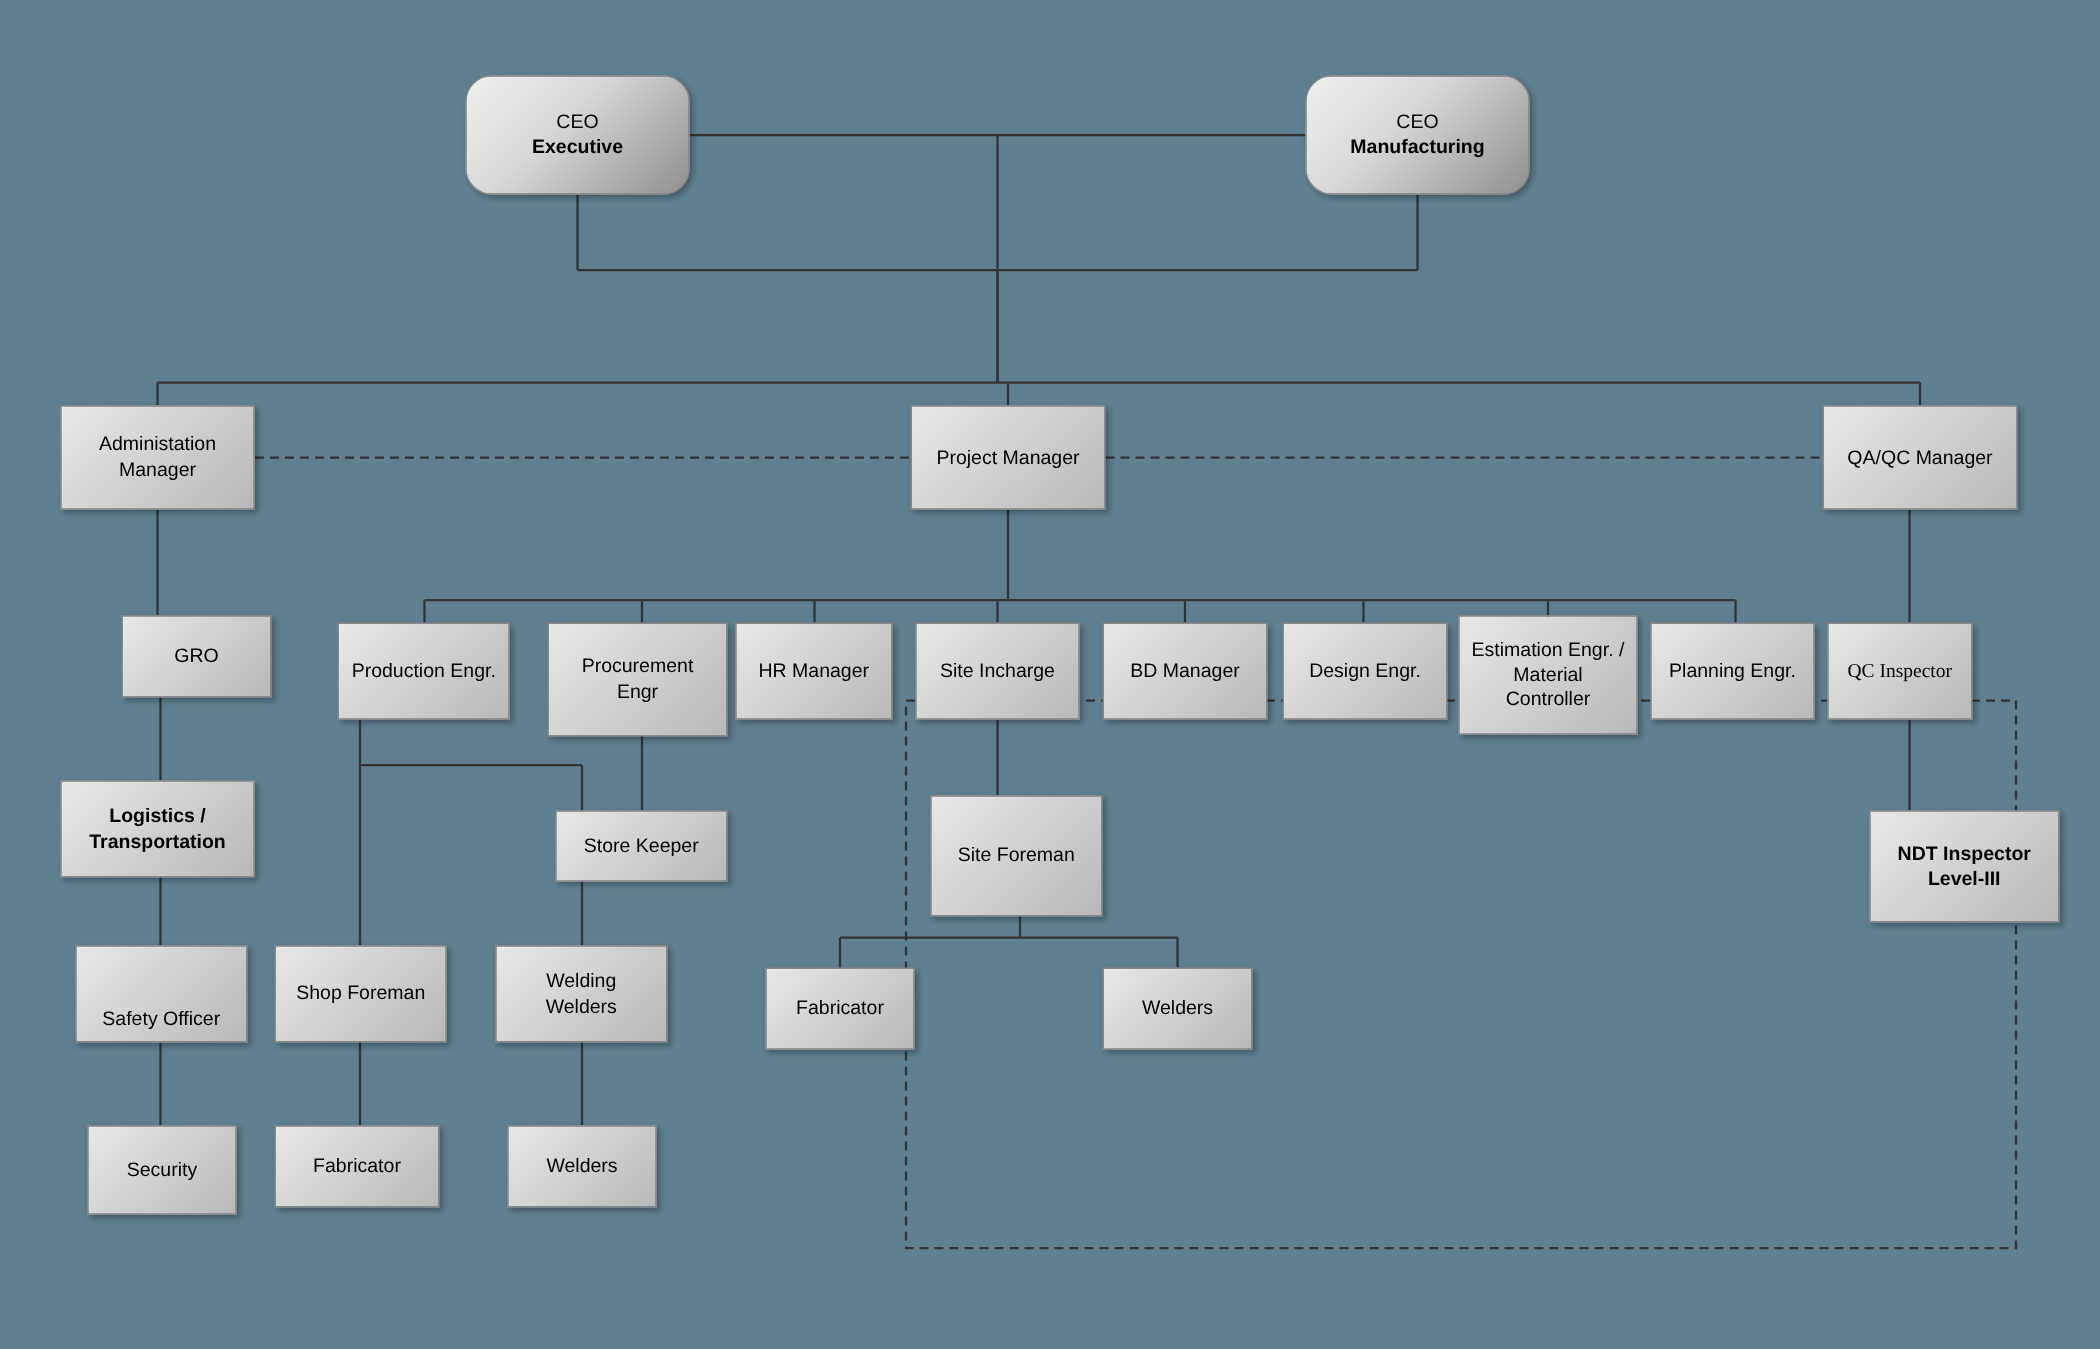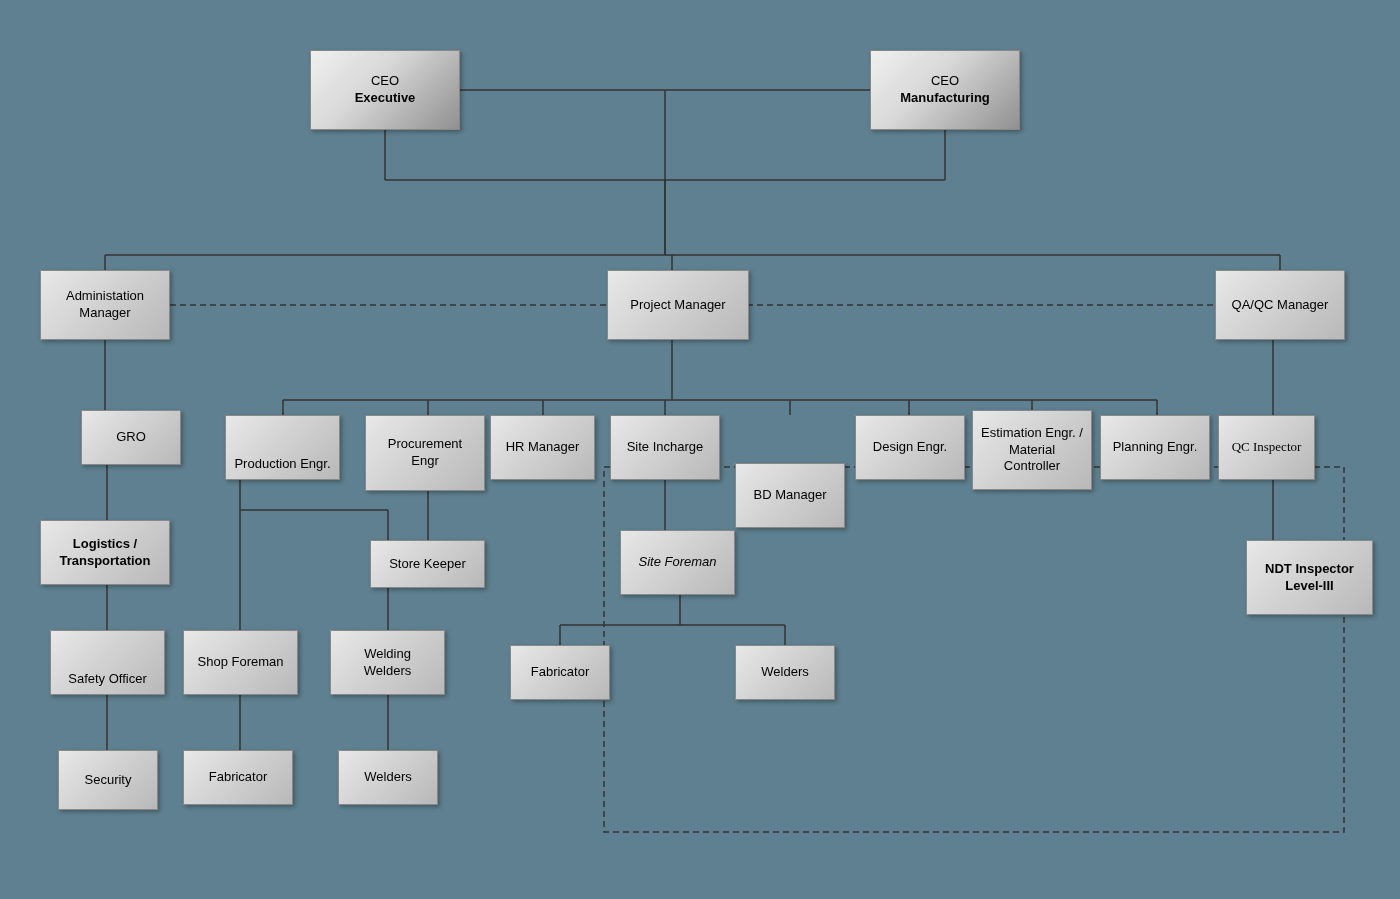--- a/index.html
+++ b/index.html
@@ -24,20 +24,21 @@
       display: flex;
       align-items: center;
       justify-content: center;
       text-align: center;
       padding: 6px 8px;
       line-height: 1.3;
       box-shadow: 2px 2px 4px rgba(0,0,0,0.3);
     }
     .node.top {
       background: linear-gradient(135deg, #f0f0f0 0%, #d8d8d8 40%, #909090 100%);
+      border-radius: 18px;
     }
     .node strong { font-weight: bold; }
     svg.lines {
       position: absolute;
       top: 0; left: 0;
       width: 1400px;
       height: 899px;
       pointer-events: none;
     }
     line, path {
@@ -127,21 +128,21 @@
   </div>
 
   <div class="node top" style="left:870px; top:50px; width:150px; height:80px;">
     <span>CEO<br><strong>Manufacturing</strong></span>
   </div>
 
   <div class="node" style="left:40px; top:270px; width:130px; height:70px;">
     <span>Administation Manager</span>
   </div>
 
-  <div class="node" style="left:607px; top:270px; width:142px; height:70px;justify-content:center;">
+  <div class="node" style="left:607px; top:270px; width:130px; height:70px;justify-content:center;">
     <span>Project Manager</span>
   </div>
 
   <div class="node" style="left:1215px; top:270px; width:130px; height:70px;">
     <span>QA/QC Manager</span>
   </div>
 
   <div class="node" style="left:57px; top:410px; width:100px; height:55px;margin-left:24px;">
     <span>GRO</span>
   </div>
@@ -151,37 +152,37 @@
   </div>
 
   <div class="node" style="left:50px; top:630px; width:115px; height:65px;align-items:flex-end;">
     <span>Safety Officer</span>
   </div>
 
   <div class="node" style="left:58px; top:750px; width:100px; height:60px;">
     <span>Security</span>
   </div>
 
-  <div class="node" style="left:225px; top:415px; width:115px; height:65px;align-items:flex-end;">
+  <div class="node" style="left:225px; top:415px; width:115px; height:65px;">
     <span>Production Engr.</span>
   </div>
 
   <div class="node" style="left:365px; top:415px; width:120px; height:76px;">
     <span>Procurement Engr</span>
   </div>
 
   <div class="node" style="left:490px; top:415px; width:105px; height:65px;">
     <span>HR Manager</span>
   </div>
 
   <div class="node" style="left:610px; top:415px; width:110px; height:65px;">
     <span>Site Incharge</span>
   </div>
 
-  <div class="node" style="left:735px; top:415px; width:110px; height:65px;margin-top:48px;">
+  <div class="node" style="left:735px; top:415px; width:110px; height:65px;">
     <span>BD Manager</span>
   </div>
 
   <div class="node" style="left:855px; top:415px; width:110px; height:65px;">
     <span>Design Engr.</span>
   </div>
 
   <div class="node" style="left:972px; top:410px; width:120px; height:80px;">
     <span>Estimation Engr. / Material Controller</span>
   </div>
@@ -191,21 +192,21 @@
   </div>
 
   <div class="node" style="left:1218px; top:415px; width:97px; height:65px;font-family:Liberation Serif, serif;">
     <span>QC Inspector</span>
   </div>
 
   <div class="node" style="left:370px; top:540px; width:115px; height:48px;">
     <span>Store Keeper</span>
   </div>
 
-  <div class="node" style="left:620px; top:530px; width:115px; height:65px;font-style:italic;">
+  <div class="node" style="left:620px; top:530px; width:115px; height:81px;">
     <span>Site Foreman</span>
   </div>
 
   <div class="node" style="left:183px; top:630px; width:115px; height:65px;">
     <span>Shop Foreman</span>
   </div>
 
   <div class="node" style="left:330px; top:630px; width:115px; height:65px;">
     <span>Welding Welders</span>
   </div>

